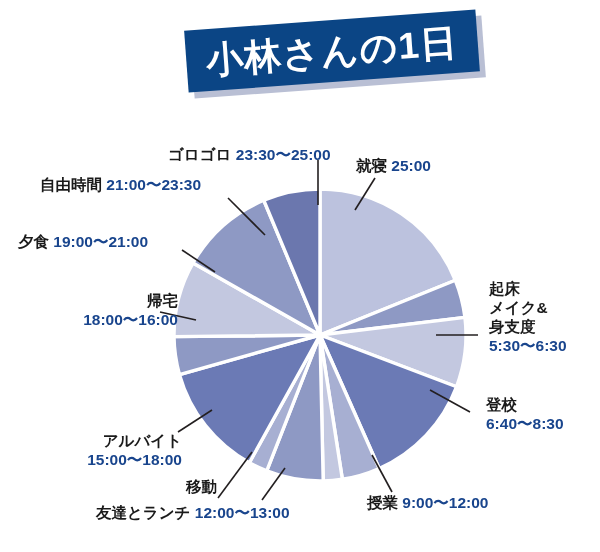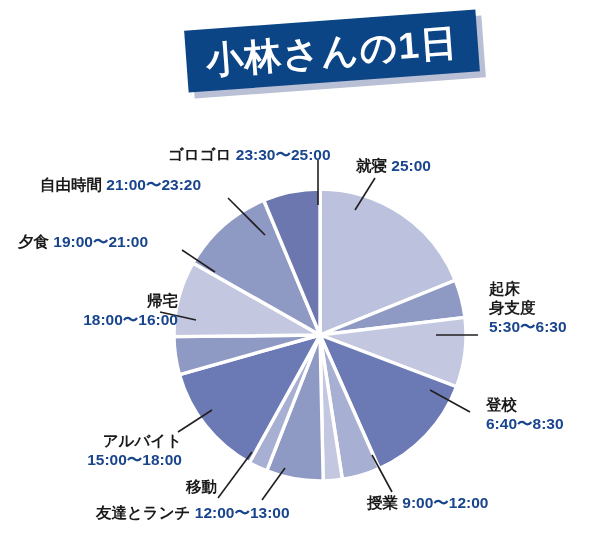--- a/index.html
+++ b/index.html
@@ -136,21 +136,21 @@
         <line x1="372" y1="455" x2="392" y2="492"></line>
         <line x1="430" y1="390" x2="470" y2="412"></line>
         <line x1="436" y1="335" x2="478" y2="335"></line>
         <line x1="355" y1="210" x2="375" y2="178"></line>
       </g>
     </svg>
   </div>
 
   <div class="lbl center" id="lbl-gorogoro"><span>ゴロゴロ </span><span class="t">23:30〜25:00</span></div>
 
-  <div class="lbl center" id="lbl-jiyu"><span>自由時間 </span><span class="t">21:00〜23:20</span></div>
+  <div class="lbl center" id="lbl-jiyu"><span>自由時間 </span><span class="t">21:00〜23:30</span></div>
 
   <div class="lbl center" id="lbl-yushoku"><span>夕食 </span><span class="t">19:00〜21:00</span></div>
 
   <div class="lbl" id="lbl-kitaku">
       <div>帰宅</div>
       <div class="t">18:00〜16:00</div>
     </div>
 
   <div class="lbl" id="lbl-arubaito">
       <div>アルバイト</div>
@@ -163,19 +163,20 @@
 
   <div class="lbl center" id="lbl-jugyo"><span>授業 </span><span class="t">9:00〜12:00</span></div>
 
   <div class="lbl right" id="lbl-toko">
       <div>登校</div>
       <div class="t">6:40〜8:30</div>
     </div>
 
   <div class="lbl right" id="lbl-kisho">
       <div>起床</div>
+      <div>メイク&amp;</div>
       <div>身支度</div>
       <div class="t">5:30〜6:30</div>
     </div>
 
   <div class="lbl right" id="lbl-shushin"><span>就寝 </span><span class="t">25:00</span></div>
 
 </div>
 
 </body></html>

